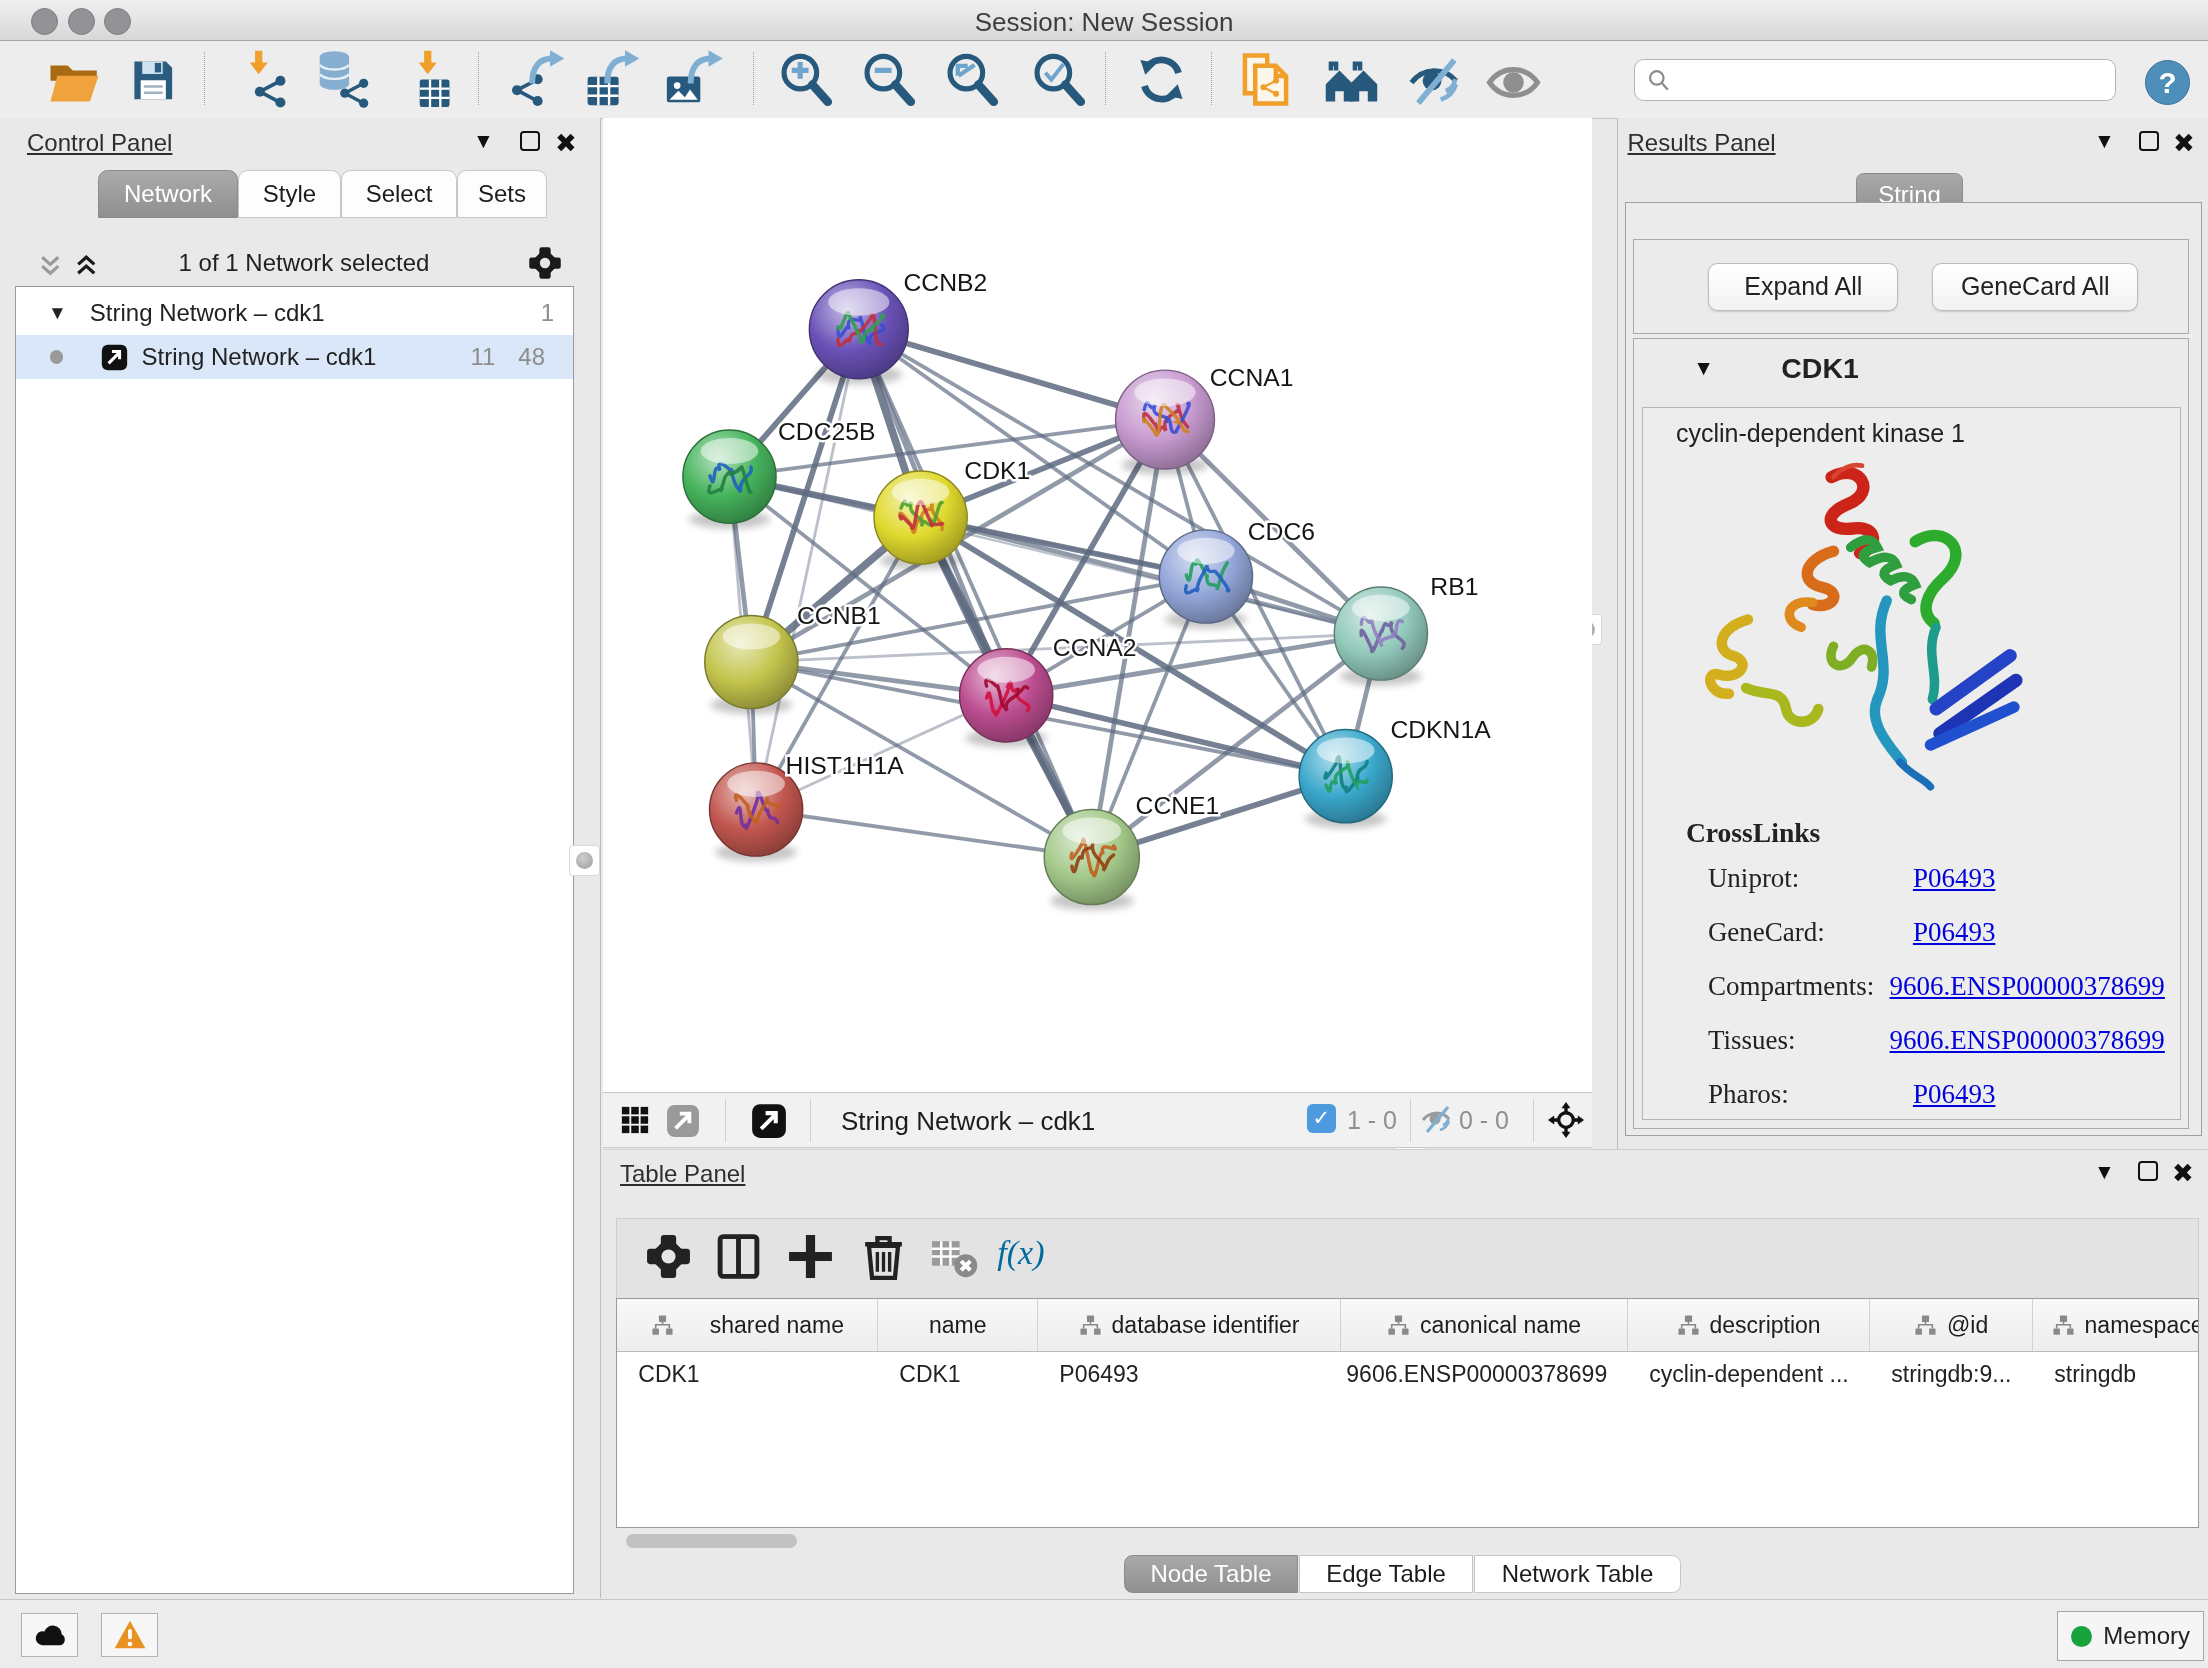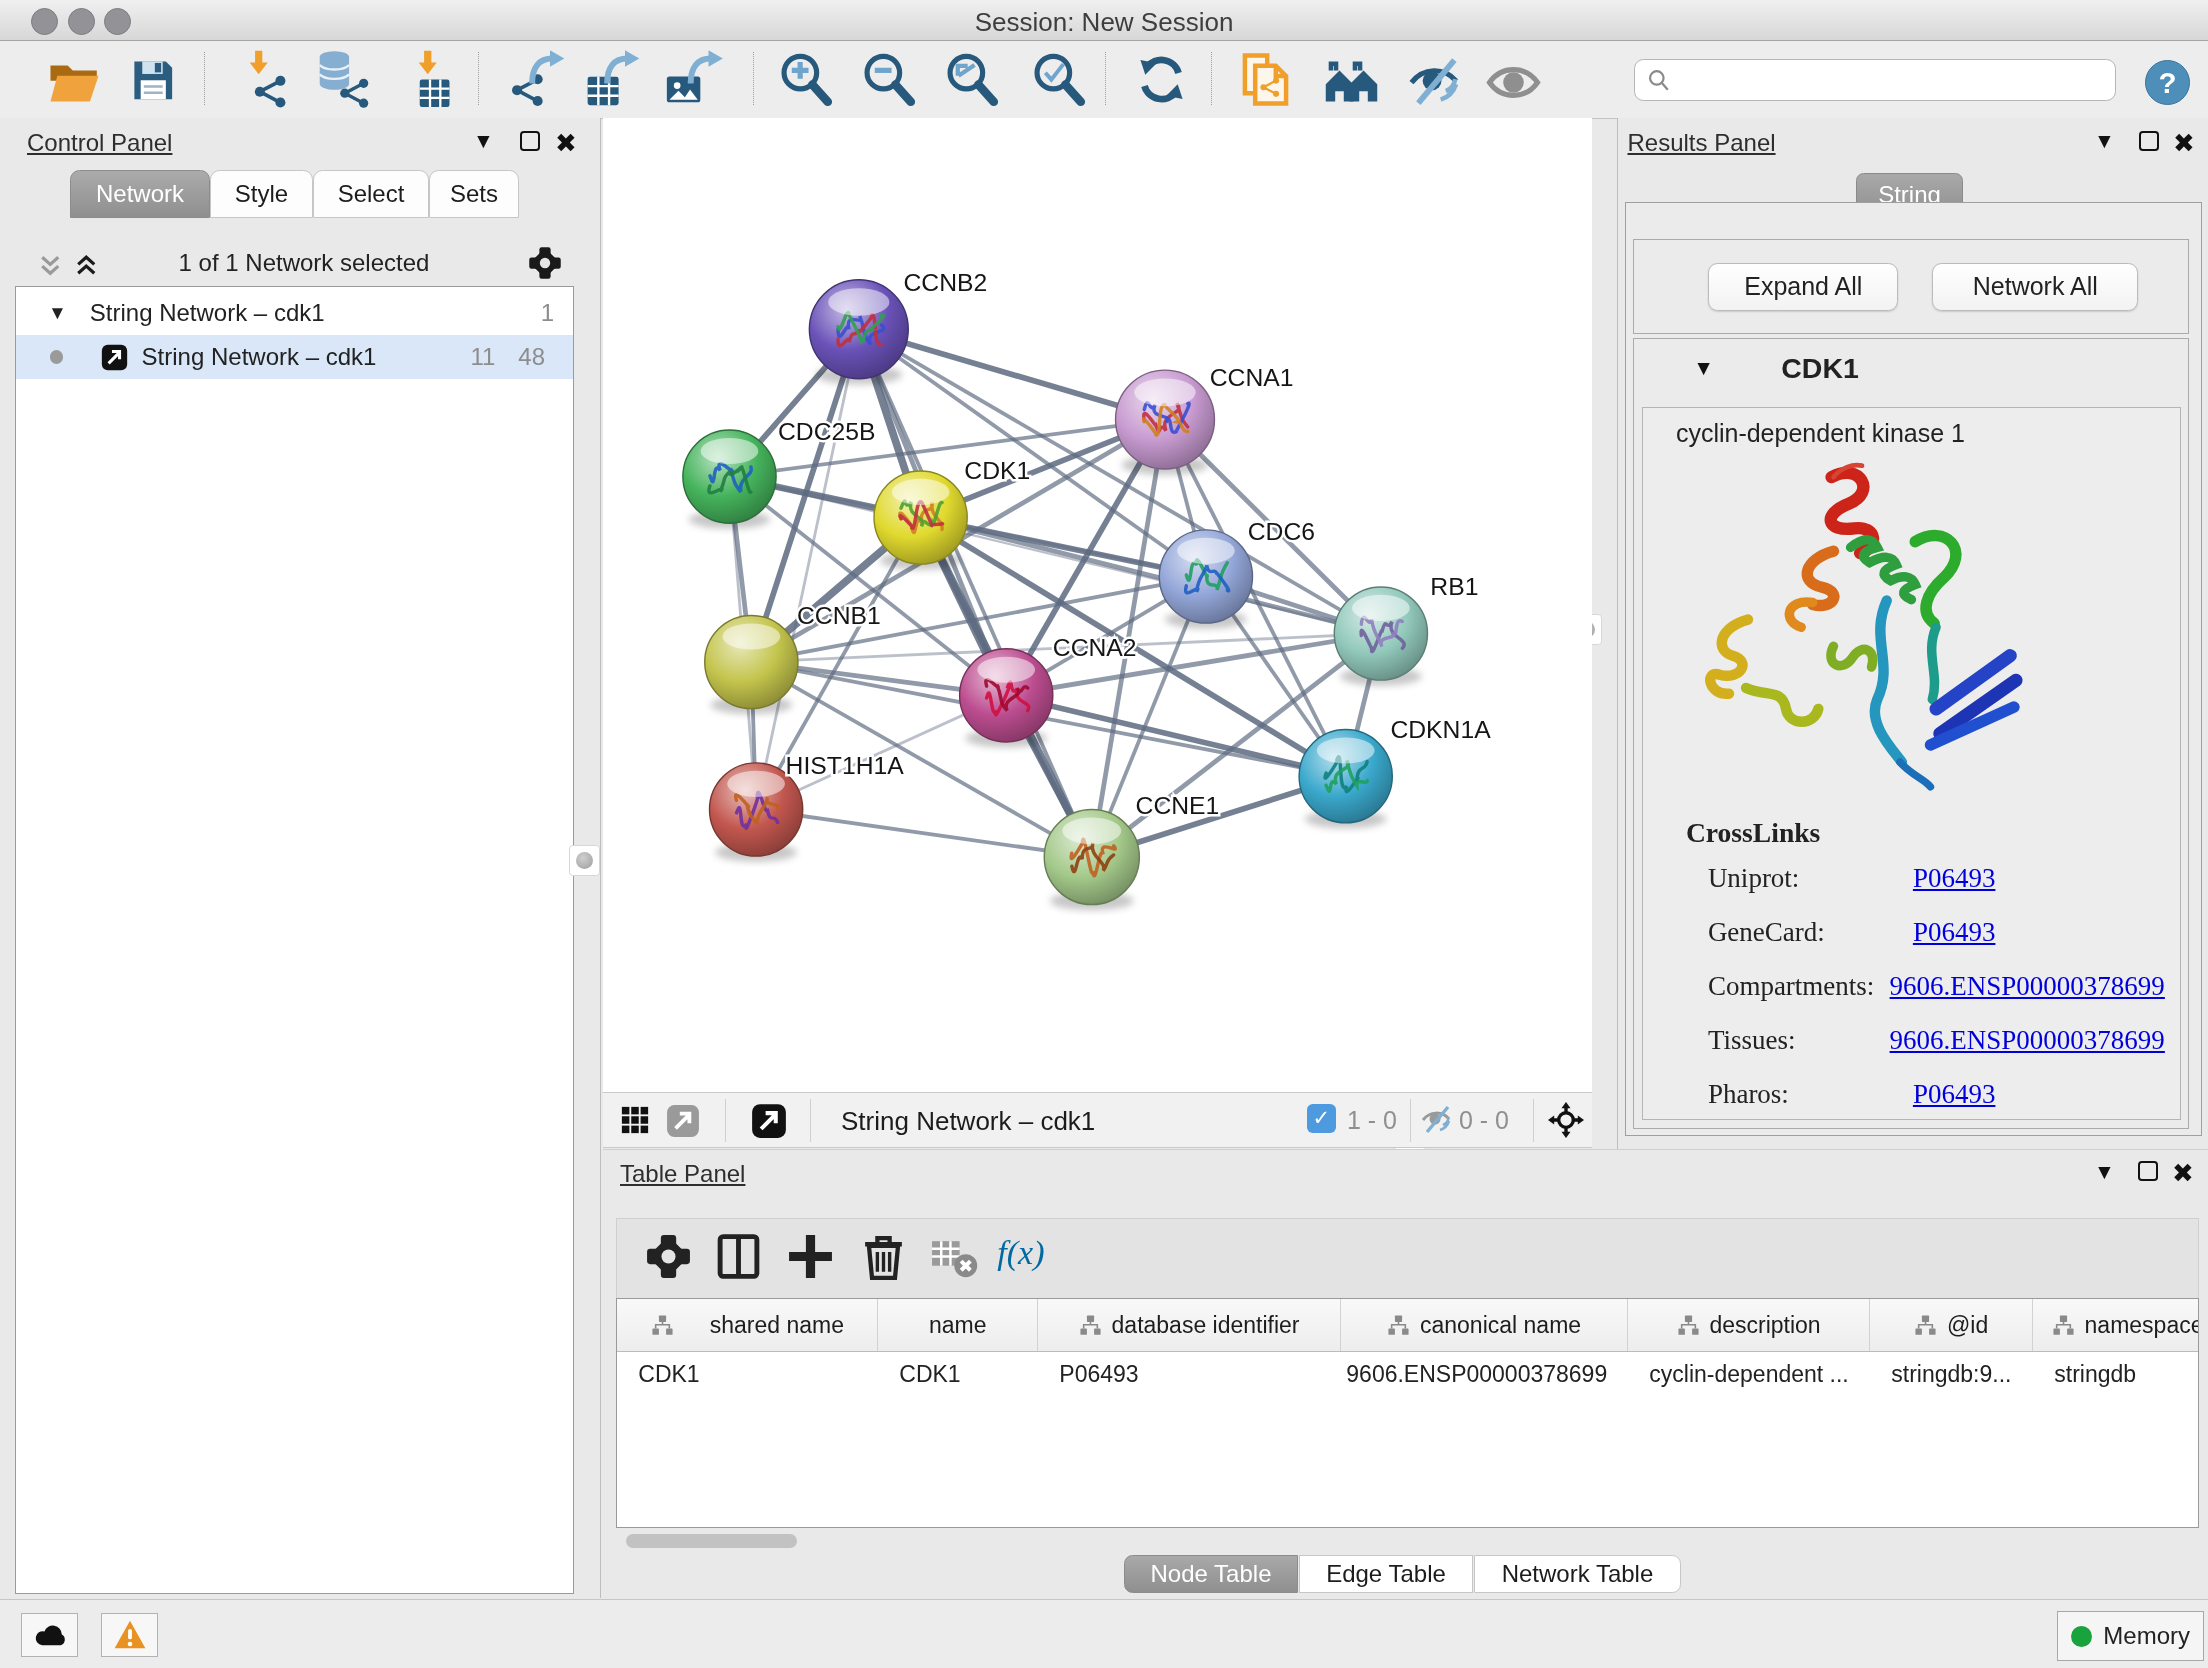--- a/index.html
+++ b/index.html
@@ -23,21 +23,21 @@
   #help-btn{left:2145px;top:19px;width:43px;height:43px;border-radius:50%;background:#4e8fba;color:#fff;
             font-size:29.5px;font-weight:bold;text-align:center;line-height:43px;border:1px solid #3c7299;}
   
   .phead{font-size:24px;color:#2e2e2e;text-decoration:underline;}
   .hicon{font-size:21px;color:#111;cursor:pointer;}
   .hsq{width:16px;height:16px;border:2.9px solid #111;border-radius:3.8px;cursor:pointer;}
   
   #cpanel{left:0;top:118px;width:600px;height:1480px;background:#e9e9e9;border-right:1px solid #bdbdbd;}
   .tab{height:48px;box-sizing:border-box;border:1px solid #c6c6c6;background:#fdfdfd;color:#1c1c1c;
        font-size:24px;text-align:center;line-height:46px;cursor:pointer;}
-  .tab.sel{background:linear-gradient(#ababab,#8f8f8f);color:#fff;border-color:#8c8c8c;}
+  .tab.sel{background:linear-gradient(#ababab,#8f8f8f);color:#fff;border-color:#8c8c8c;margin-left:28px;}
   #ctree{left:15px;top:168px;width:557px;height:1306px;background:#fff;border:1px solid #9a9a9a;}
   .trow{position:absolute;left:0;width:100%;height:44px;font-size:24px;display:flex;align-items:center;cursor:pointer;}
   .trow.sel{background:#d9e7f8;}
   .tnum{color:#8d8d8d;}
   
   #netcanvas{left:603px;top:118px;width:989px;height:974px;background:#fff;}
   #nettoolbar{left:603px;top:1092px;width:989px;height:54px;background:#f1f1f1;
               border-top:1px solid #c9c9c9;border-bottom:1px solid #c9c9c9;}
   .ndiv{top:5.7px;width:0;height:43px;border-left:1px solid #cfcfcf;}
   .nicon{cursor:pointer;}
@@ -703,21 +703,21 @@
 
   <div id="rpanel" class="abs">
     <div class="phead abs" style="left:9.5px;top:11.4px">Results Panel</div>
     <div class="hicon abs" style="left:476px;top:11.4px">▼</div>
     <div class="hsq abs" style="left:521px;top:13.3px"></div>
     <div class="hicon abs" style="left:555px;top:9.5px;font-size:26px">✖</div>
     <div id="rtab" class="abs">String</div>
     <div id="rbox" class="abs">
       <div id="rbox1" class="abs">
         <div class="rbtn abs" style="left:74px;width:188px">Expand All</div>
-        <div class="rbtn abs" style="left:298px;width:204px">Network All</div>
+        <div class="rbtn abs" style="left:298px;width:204px">GeneCard All</div>
       </div>
       <div id="rbox2" class="abs">
         <div class="hicon abs" style="left:59px;top:17px">▼</div>
         <div class="abs" style="left:147px;top:13.3px;font-size:28.5px;font-weight:bold">CDK1</div>
         <div id="rentry" class="abs">
           <div class="abs" style="left:33px;top:11.4px;font-size:25px">cyclin-dependent kinase 1</div>
           <svg class="abs" style="left:48px;top:52px;width:361px;height:342px" viewBox="0 0 380 360" id="ribbon">
               <path d="M148 18 C178 2 196 34 166 46 C138 57 142 76 172 72 C196 69 198 92 178 98" fill="none" stroke="#cc2418" stroke-width="13" stroke-linecap="round"></path>
               <path d="M150 18 C158 8 170 4 180 6" fill="none" stroke="#d84432" stroke-width="5" stroke-linecap="round"></path>
               <path d="M150 96 C120 104 112 128 138 134 C160 139 150 158 128 152" fill="none" stroke="#d96c1a" stroke-width="12" stroke-linecap="round"></path>

